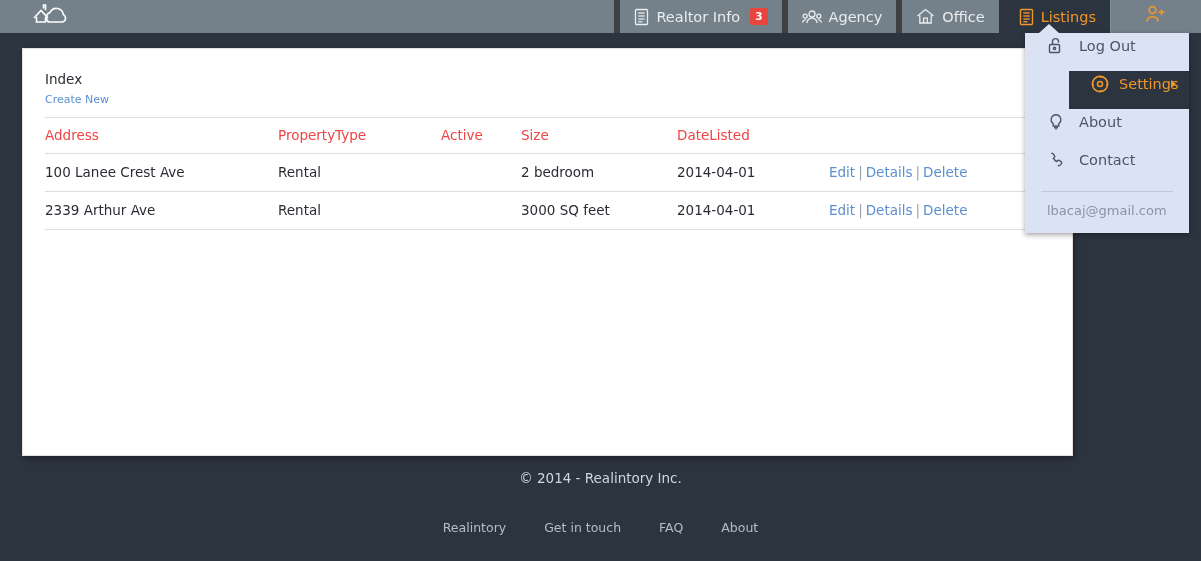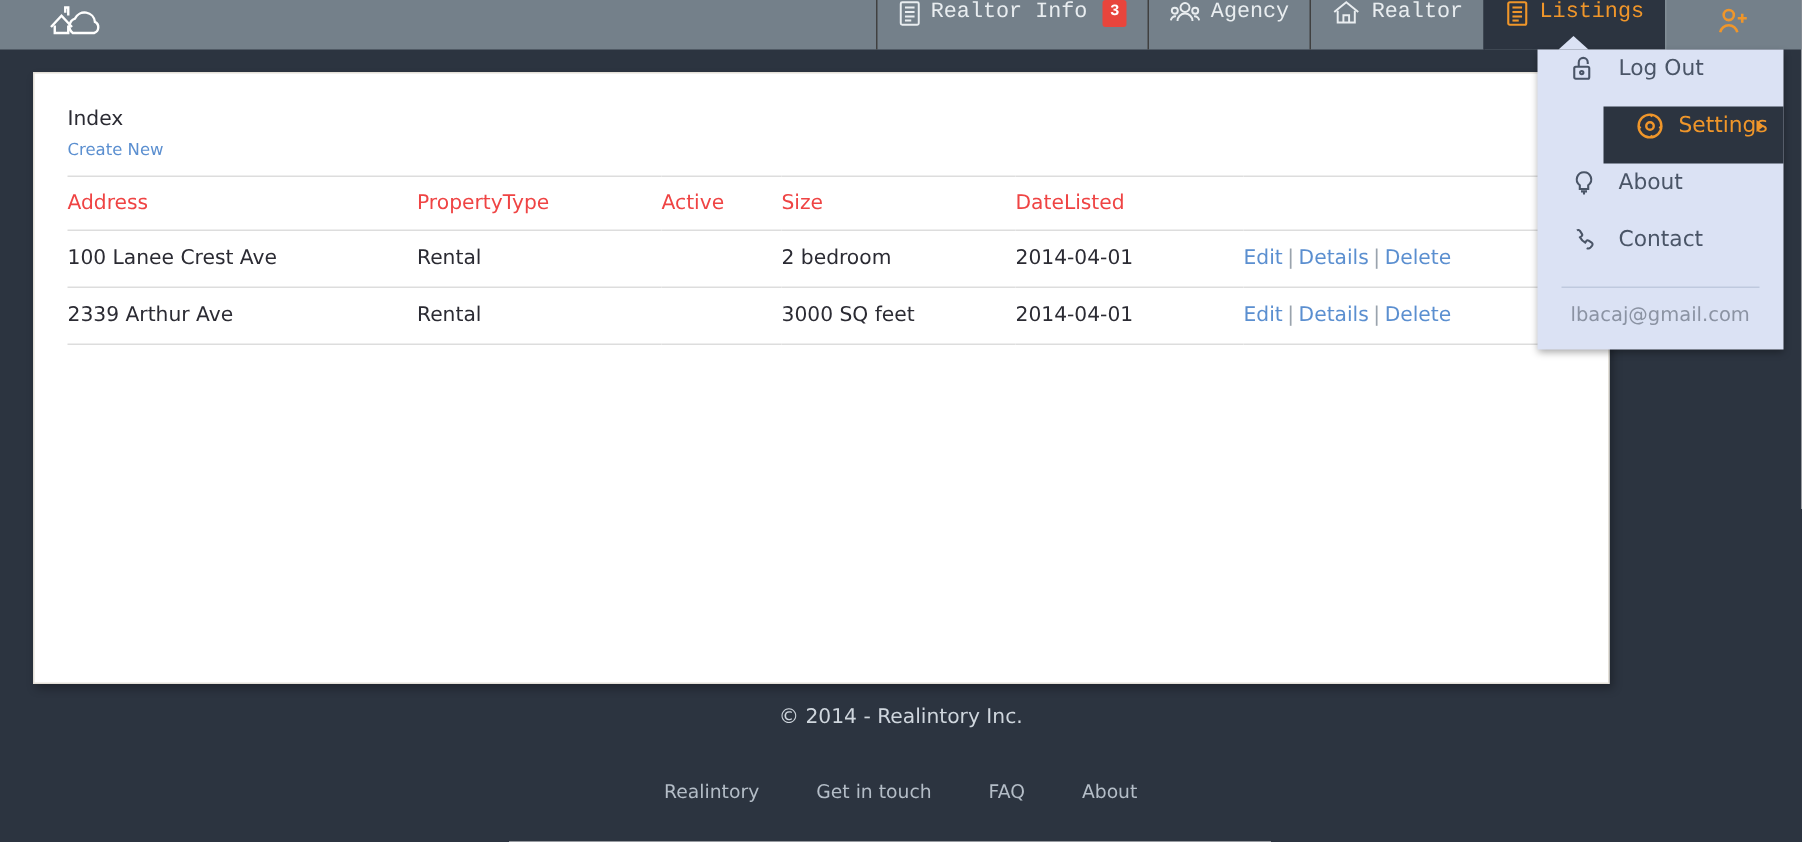--- a/index.html
+++ b/index.html
@@ -34,30 +34,29 @@
     flex: 0 0 auto;
   }
   .nav-spacer { flex: 1 1 auto; }
   .nav-items {
     display: flex;
     align-items: stretch;
     flex: 0 0 auto;
   }
   .nav-item {
     display: flex;
-    align-items: flex-start;
+    align-items: center;
     gap: 7px;
     padding: 0 14px;
     color: #e9edf0;
     font-size: 14.5px;
-    border-left: 1px solid #404040;
+    border-left: 6px solid #404040;
     box-sizing: border-box;
     cursor: pointer;
     white-space: nowrap;
-    font-family: Liberation Mono, monospace;
   }
   .nav-item.active {
     background: #2c3440;
     color: #f0962a;
     border-left-color: #2c3440;
   }
   .nav-item .nav-ico { display: flex; align-items: center; }
   .badge {
     background: #e8453c;
     color: #fff;
@@ -278,21 +277,21 @@
     </div>
 
     <div class="nav-item">
       <span class="nav-ico">
         <svg width="19" height="17" viewBox="0 0 19 17" fill="none" stroke="#e9edf0" stroke-width="1.3">
           <path d="M1.5 8 L9.5 1.5 L17.5 8"></path>
           <path d="M3.8 7.2 L3.8 15 L15.2 15 L15.2 7.2"></path>
           <path d="M7.6 15 L7.6 10.2 L11.4 10.2 L11.4 15"></path>
         </svg>
       </span>
-      <span>Realtor</span>
+      <span>Office</span>
     </div>
 
     <div class="nav-item active">
       <span class="nav-ico">
         <svg width="15" height="18" viewBox="0 0 15 18" fill="none" stroke="#f0962a" stroke-width="1.4">
           <rect x="1.5" y="1.5" width="12" height="15" rx="1"></rect>
           <line x1="4.3" y1="5" x2="10.7" y2="5"></line>
           <line x1="4.3" y1="8" x2="10.7" y2="8"></line>
           <line x1="4.3" y1="11" x2="10.7" y2="11"></line>
           <line x1="4.3" y1="13.7" x2="8.5" y2="13.7"></line>

